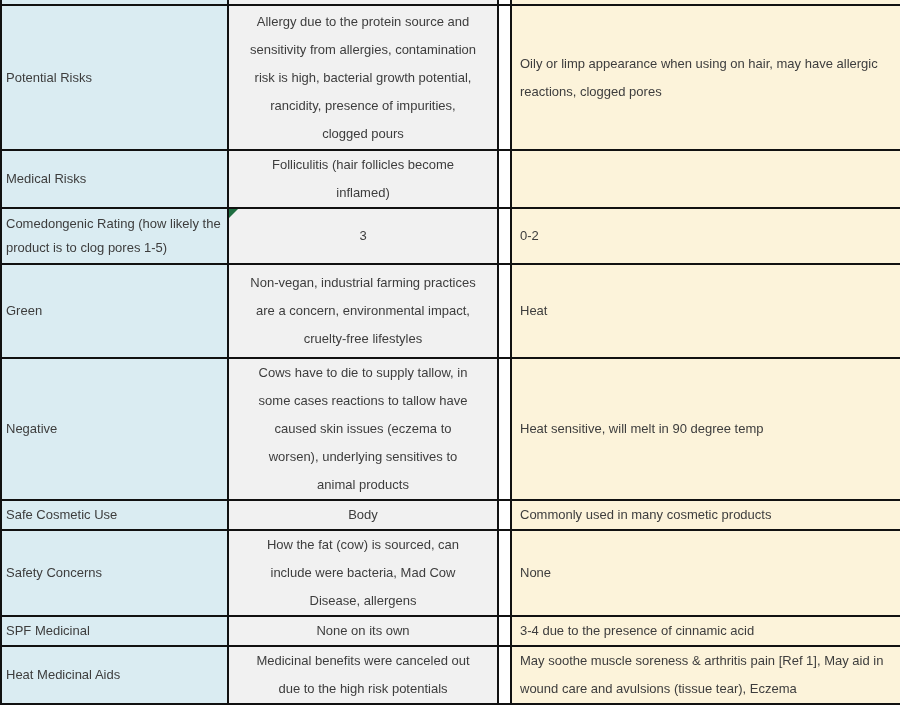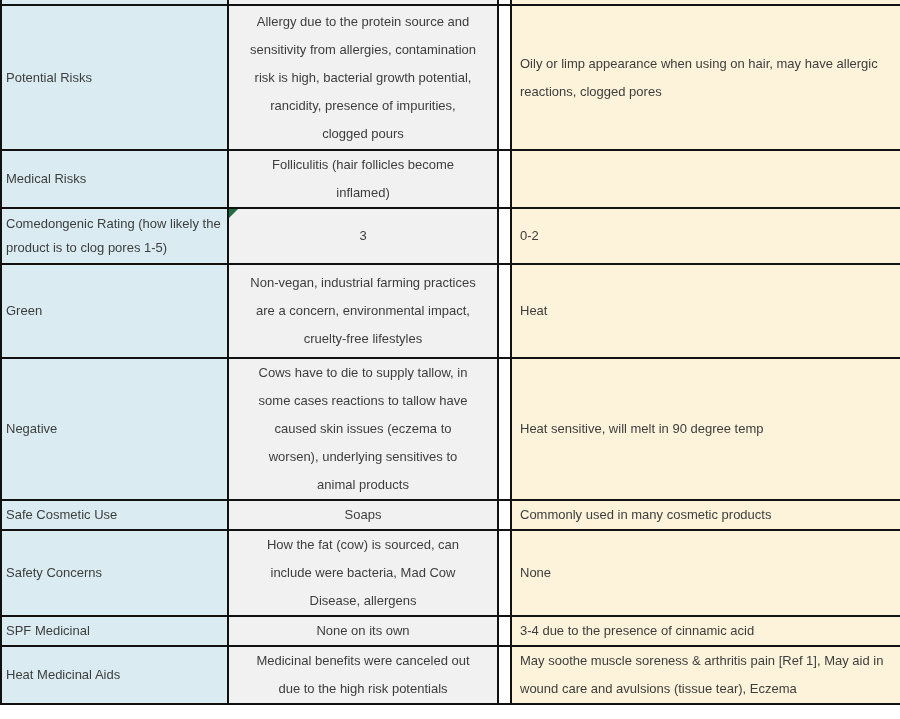--- a/index.html
+++ b/index.html
@@ -106,21 +106,21 @@
           <td class="cell-b"><span>Heat</span></td>
         </tr>
         <tr style="height: 125px;">
           <td class="cell-label"><span>Negative</span></td>
           <td class="cell-a"><span>Cows have to die to supply tallow, in some cases reactions to tallow have caused skin issues (eczema to worsen), underlying sensitives to animal products</span></td>
           <td class="cell-spacer"></td>
           <td class="cell-b"><span>Heat sensitive, will melt in 90 degree temp</span></td>
         </tr>
         <tr style="height: 27px;">
           <td class="cell-label"><span>Safe Cosmetic Use</span></td>
-          <td class="cell-a"><span>Soaps</span></td>
+          <td class="cell-a"><span>Body</span></td>
           <td class="cell-spacer"></td>
           <td class="cell-b"><span>Commonly used in many cosmetic products</span></td>
         </tr>
         <tr style="height: 84px;">
           <td class="cell-label"><span>Safety Concerns</span></td>
           <td class="cell-a"><span>How the fat (cow) is sourced, can include were bacteria, Mad Cow Disease, allergens</span></td>
           <td class="cell-spacer"></td>
           <td class="cell-b"><span>None</span></td>
         </tr>
         <tr style="height: 29px;">

